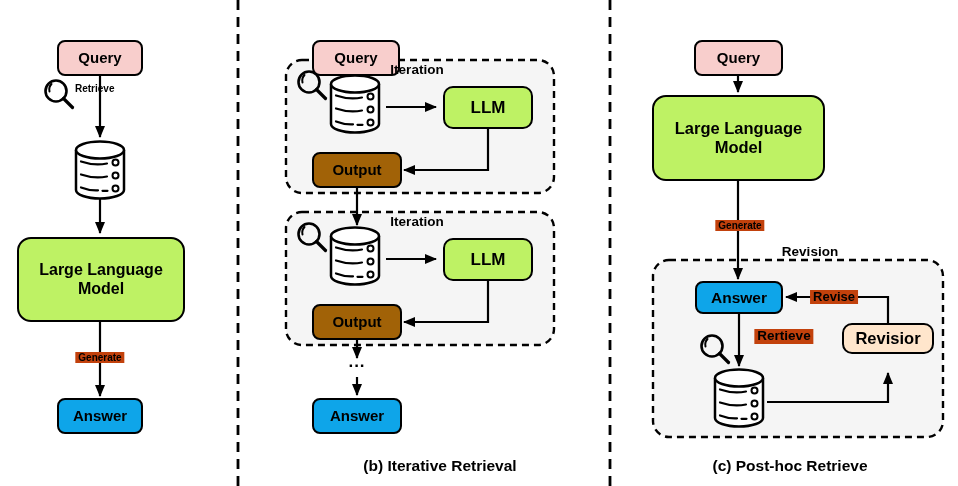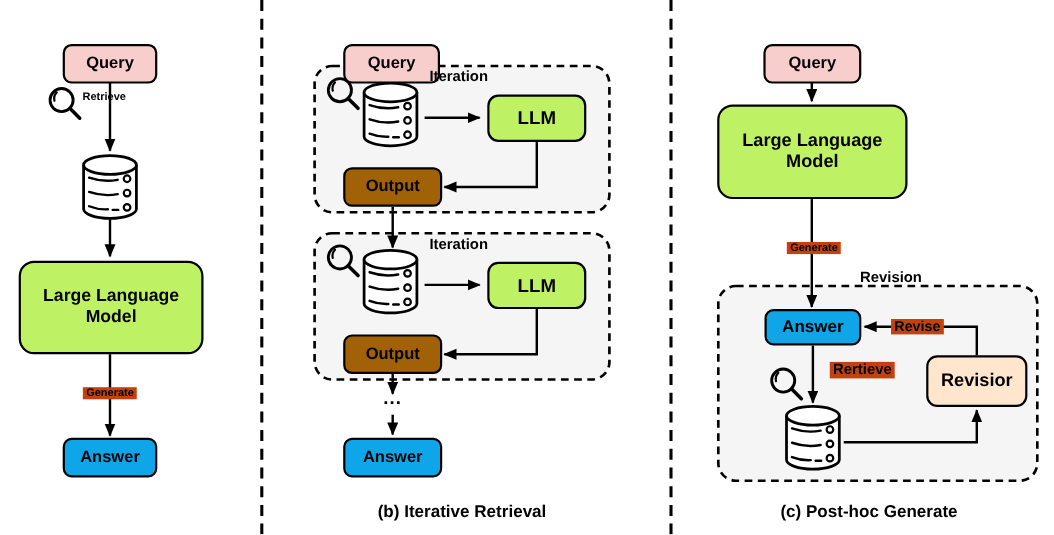--- a/index.html
+++ b/index.html
@@ -104,25 +104,25 @@
 
   <div class="node pink" style="left:312px;top:12px;width:88px;height:36px;font-size:15px;">Query</div>
   <span class="lbl ctr" style="left:417px;top:63px;font-size:13.5px;">Iteration</span>
   <div class="node blue" style="left:443px;top:86px;width:90px;height:43px;font-size:17px;border-width:2.6px;border-radius:10px;">LLM</div>
   <div class="node green" style="left:312px;top:152px;width:90px;height:36px;font-size:15px;">Output</div>
   <span class="lbl ctr" style="left:417px;top:215px;font-size:13.5px;">Iteration</span>
   <div class="node blue" style="left:443px;top:238px;width:90px;height:43px;font-size:17px;border-width:2.6px;border-radius:10px;">LLM</div>
   <div class="node green" style="left:312px;top:304px;width:90px;height:36px;font-size:15px;">Output</div>
   <span class="lbl ctr ellipsis" style="left:357px;top:353px;">...</span>
   <div class="node yellow" style="left:312px;top:398px;width:90px;height:36px;font-size:15px;border-width:2.6px;">Answer</div>
-  <div class="caption" style="left:420px;">(b) Iterative Retrieval</div>
+  <div class="caption" style="left:440px;">(b) Iterative Retrieval</div>
 
   <div class="node pink" style="left:694px;top:12px;width:89px;height:36px;font-size:15px;">Query</div>
   <div class="node blue big" style="left:652px;top:95px;width:173px;height:86px;font-size:16.5px;">Large Language Model</div>
   <span class="lbl ctr whitebg" style="left:740px;top:220px;">Generate</span>
   <span class="lbl ctr" style="left:810px;top:245px;font-size:13.5px;">Revision</span>
   <div class="node yellow" style="left:695px;top:281px;width:88px;height:33px;font-size:15.5px;border-width:2.4px;">Answer</div>
   <span class="lbl ctr whitebg" style="left:834px;top:290px;font-size:13px;">Revise</span>
-  <div class="node orange" style="left:842px;top:323px;width:92px;height:47px;font-size:16.5px;border-width:2.4px;border-radius:10px;">Revisior</div>
+  <div class="node orange" style="left:842px;top:323px;width:92px;height:31px;font-size:16.5px;border-width:2.4px;border-radius:10px;">Revisior</div>
   <span class="lbl ctr whitebg" style="left:748px;top:329px;font-size:13.5px;margin-left:36px;">Rertieve</span>
-  <div class="caption" style="left:790px;">(c) Post-hoc Generate</div>
+  <div class="caption" style="left:790px;">(c) Post-hoc Retrieve</div>
 
 </div>
 
 </body></html>

